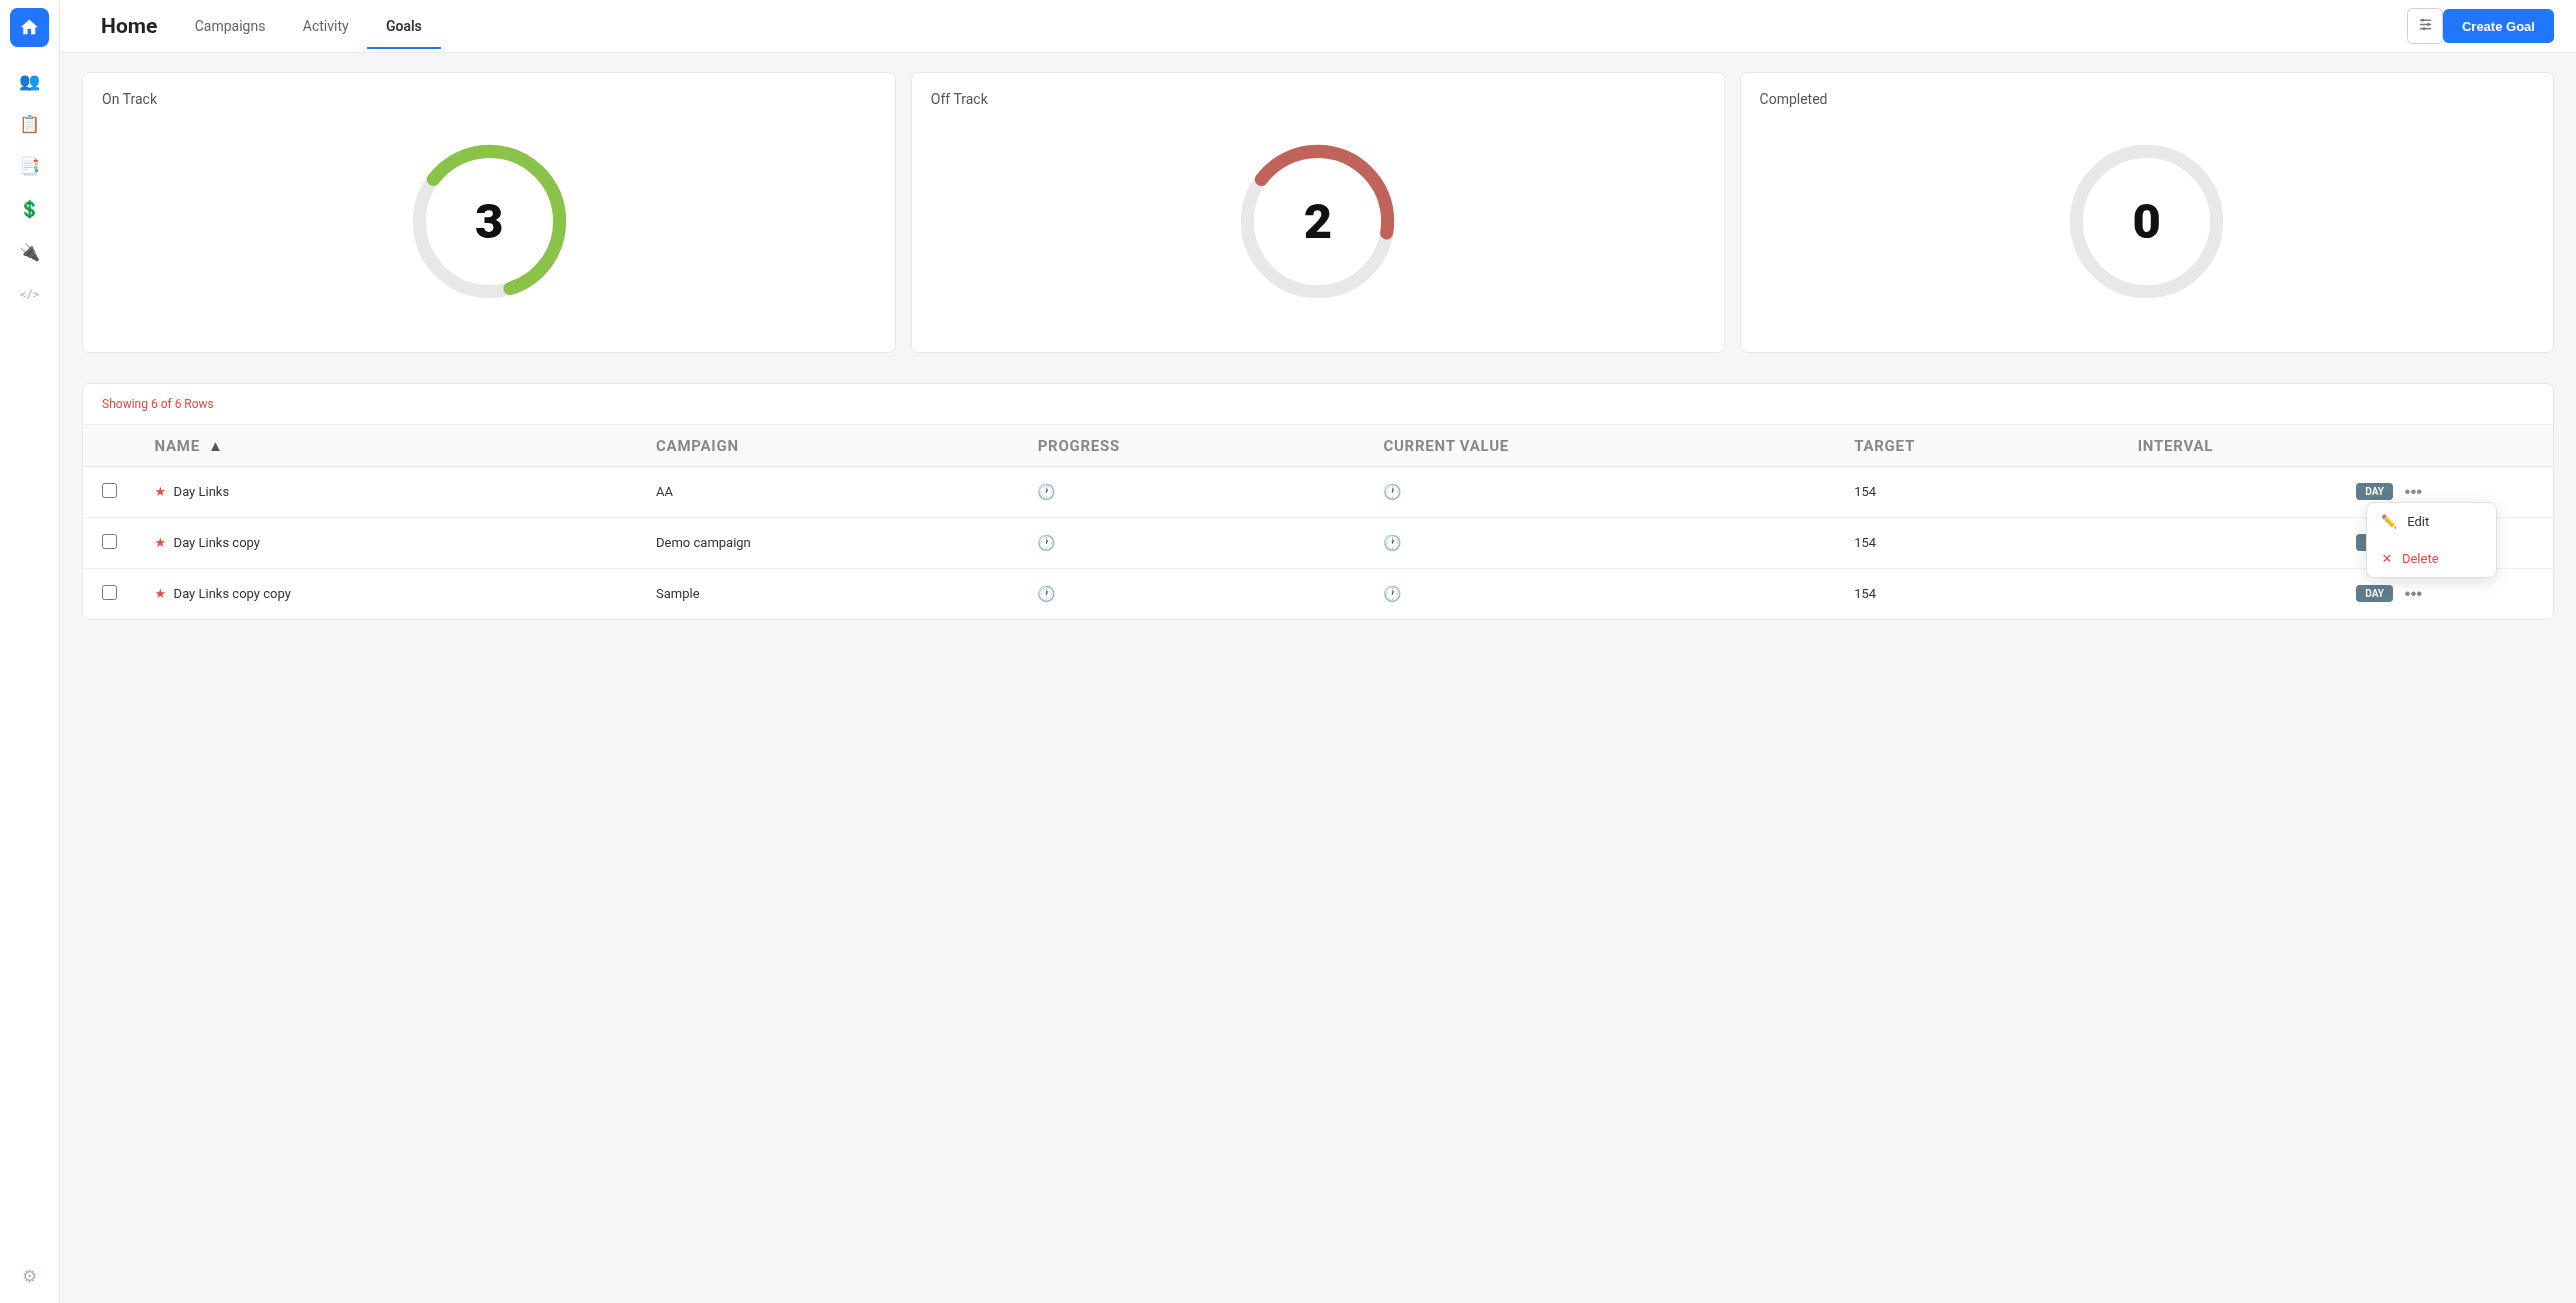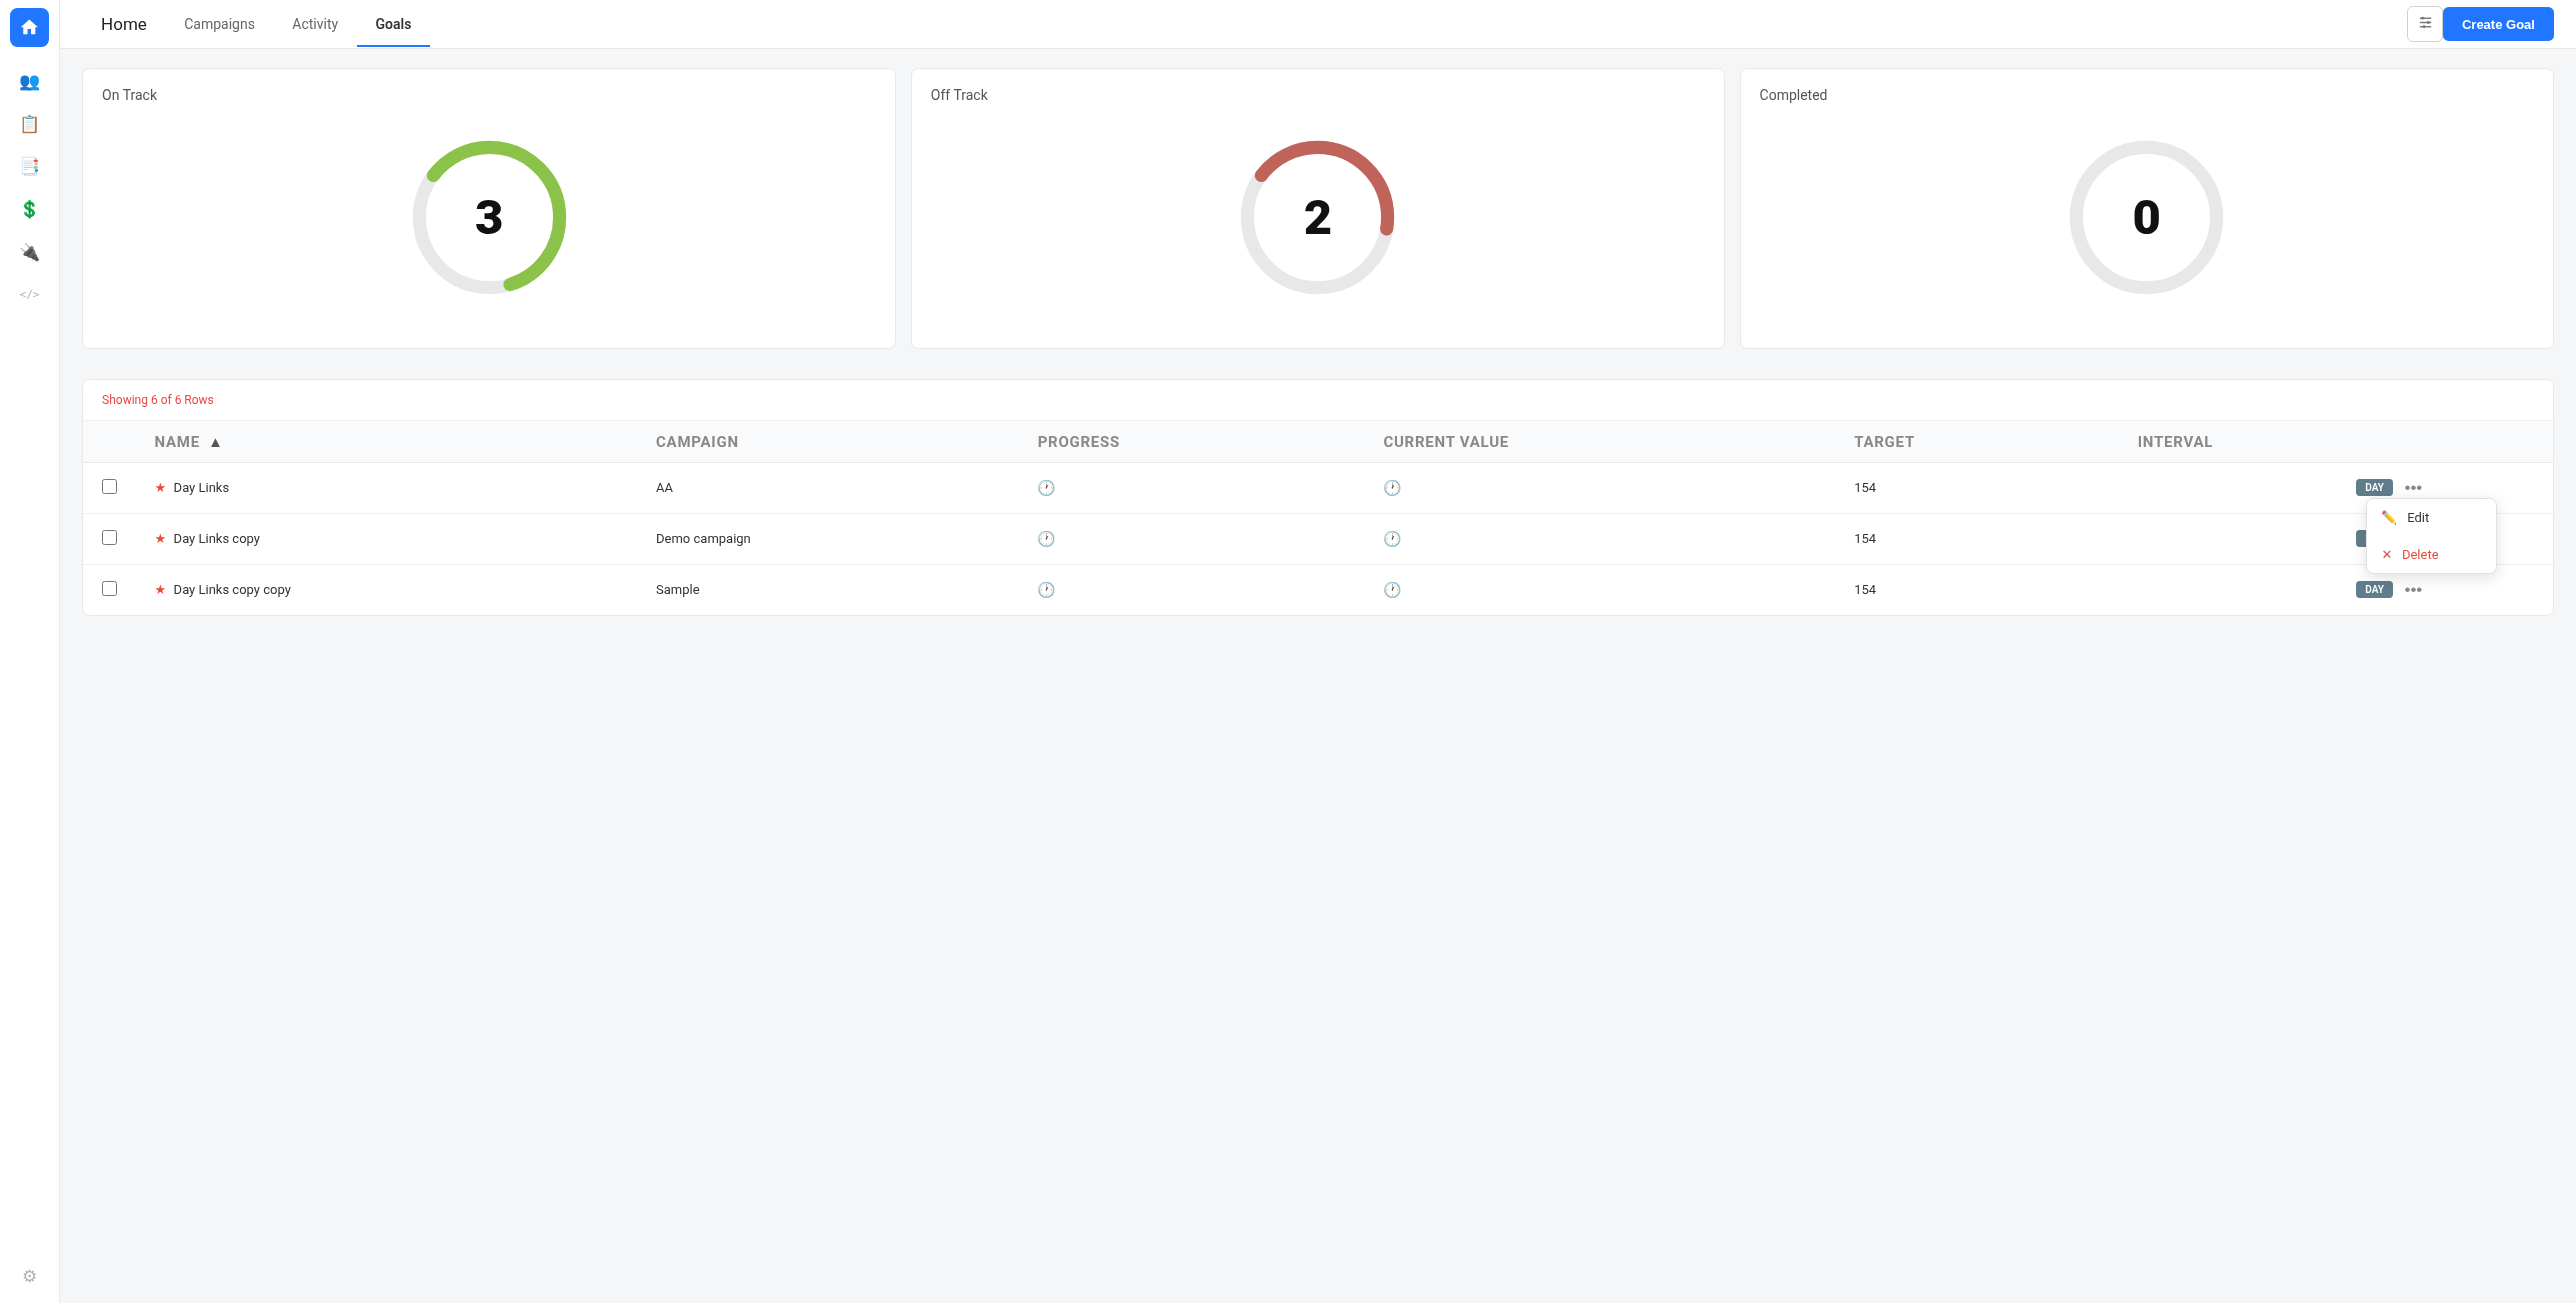--- a/index.html
+++ b/index.html
@@ -112,22 +112,22 @@
       font-weight: 400;
       position: relative;
       top: 0.9px;
     }
     .nav-tab.active {
       color: #333;
       border-bottom-color: #2176ff;
       font-weight: 600;
     }
     .nav-tab.home {
-      font-size: 17px;
-      font-weight: 400;
+      font-size: 21px;
+      font-weight: 700;
       color: #222;
       border-bottom-color: transparent;
     }
     .nav-actions {
       display: flex; align-items: center; gap: 0;
     }
     .filter-btn {
       width: 36px; height: 36px;
       border: 0.9px solid #d0d0d0;
       border-radius: 5.6px;

